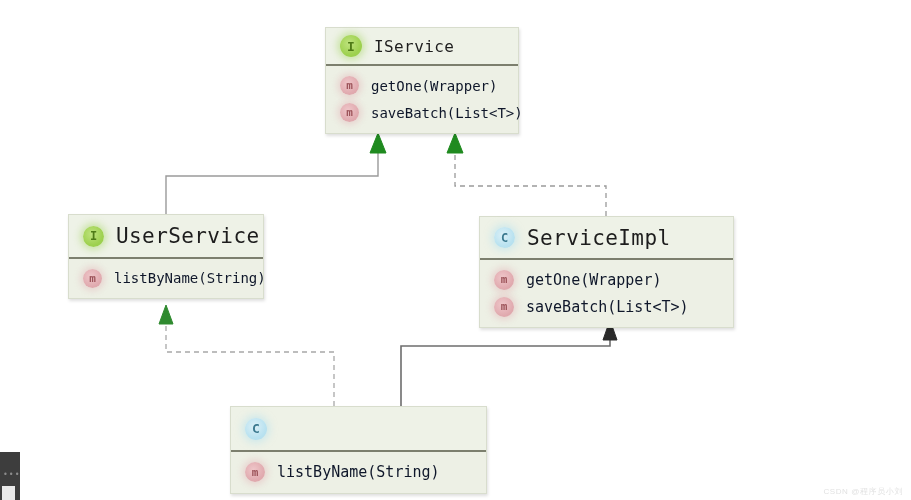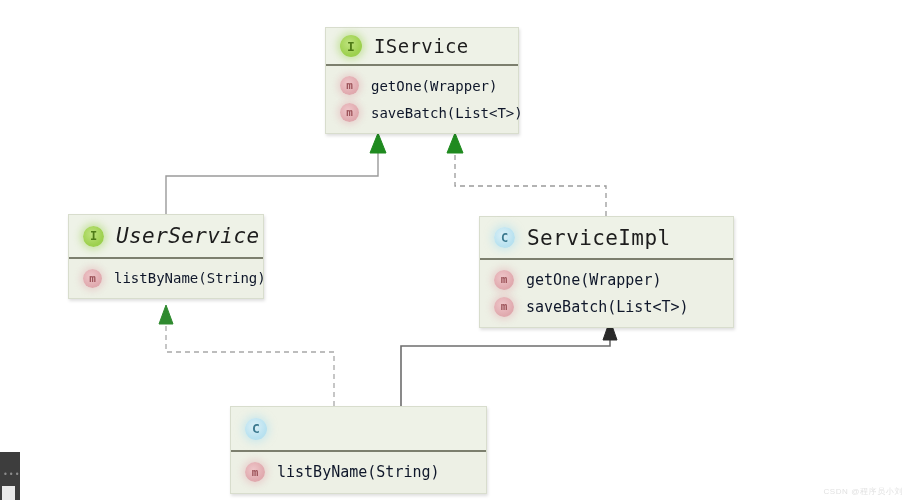--- a/index.html
+++ b/index.html
@@ -86,28 +86,28 @@
     padding: 0 14px;
     white-space: nowrap;
   }
   .member-label {
     color: #0f172a;
   }
 
   
   #box-iservice            { left: 325px; top: 27px;  width: 194px; }
   #box-iservice .uml-header{ height: 38px; }
-  #box-iservice .uml-title { font-size: 19px; }
+  #box-iservice .uml-title { font-size: 16px; }
   #box-iservice .badge     { width: 22px; height: 22px; font-size: 13px; }
   #box-iservice .member    { height: 27px; font-size: 14px; }
   #box-iservice .badge-method { width: 19px; height: 19px; font-size: 11px; }
 
   #box-userservice            { left: 68px;  top: 214px; width: 196px; }
   #box-userservice .uml-header{ height: 44px; }
-  #box-userservice .uml-title { font-size: 21px; font-style: italic; }
+  #box-userservice .uml-title { font-size: 21px; }
   #box-userservice .badge     { width: 21px; height: 21px; font-size: 12px; }
   #box-userservice .member    { height: 26px; font-size: 14px; }
   #box-userservice .badge-method { width: 19px; height: 19px; font-size: 11px; }
 
   #box-serviceimpl            { left: 479px; top: 216px; width: 255px; }
   #box-serviceimpl .uml-header{ height: 43px; }
   #box-serviceimpl .uml-title { font-size: 21px; text-align: right; }
   #box-serviceimpl .badge     { width: 21px; height: 21px; font-size: 12px; }
   #box-serviceimpl .member    { height: 27px; font-size: 15px; }
   #box-serviceimpl .badge-method { width: 20px; height: 20px; font-size: 11px; }

